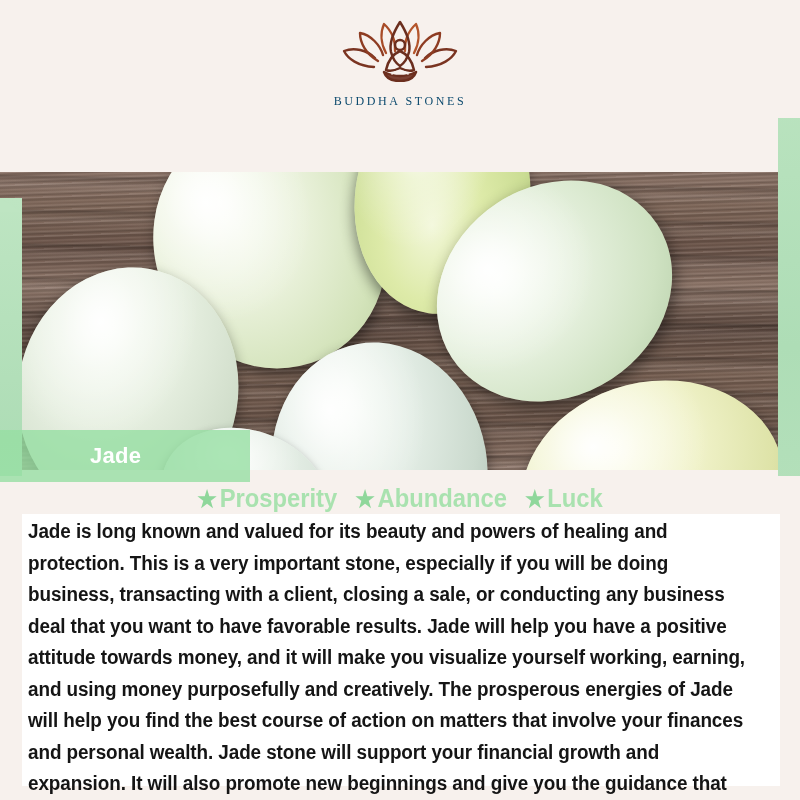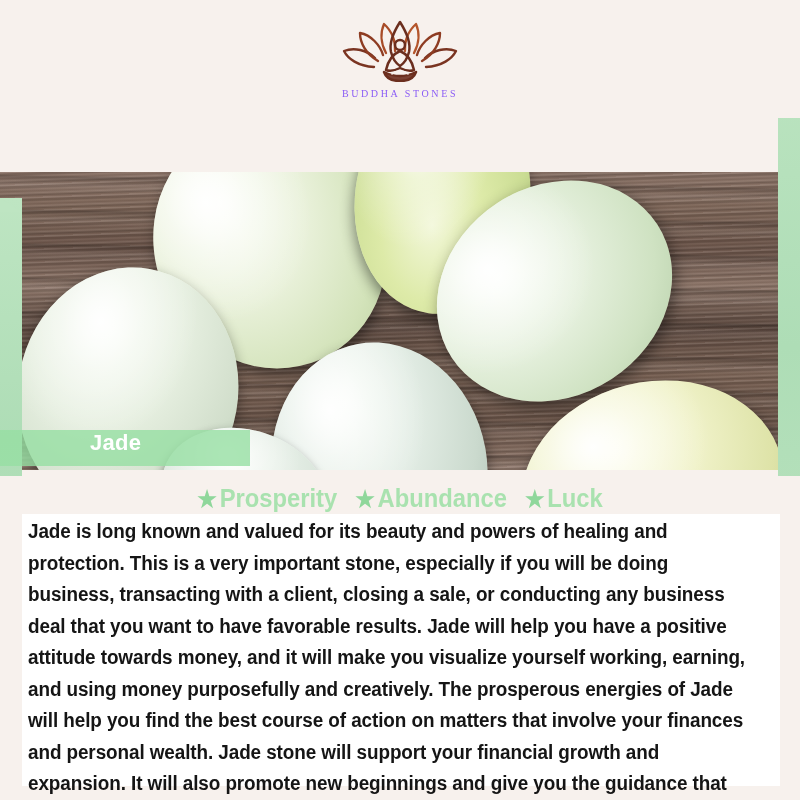--- a/index.html
+++ b/index.html
@@ -69,25 +69,25 @@
     background: #F7F1ED;
     z-index: 3;
     display: flex;
     flex-direction: column;
     align-items: center;
     justify-content: flex-start;
     padding-top: 20px;
   }
   .logo-mark { width: 120px; height: 62px; display: block; }
   .logo-wordmark {
-    margin-top: 6px;
+    margin-top: 12px;
     font-family: "Liberation Serif", serif;
-    font-size: 10px;
+    font-size: 12px;
     letter-spacing: 2.6px;
-    color: #8b5cf6;
+    color: #0c4a6e;
     font-weight: 400;
   }
 
   
   .title-band {
     position: absolute;
     top: 118px; left: 165px;
     width: 470px; height: 54px;
     background: #FEFCFA;
     z-index: 4;
@@ -164,24 +164,25 @@
       rgba(255,255,255,0.95) 0%,
       rgba(255,255,255,0.45) 18%,
       rgba(255,255,255,0.0) 46%);
     inset: 0;
   }
 
   
   .jade-label {
     position: absolute;
     left: 0; top: 430px;
-    width: 250px; height: 36px;
+    width: 250px; height: 52px;
     background: rgba(150,222,163,0.80);
     z-index: 5;
     display: flex;
+    align-items: center;
   }
   .jade-label-text {
     margin-left: 90px;
     font-size: 22px;
     font-weight: 700;
     color: #FFFFFF;
     letter-spacing: 0.3px;
   }
 
   

